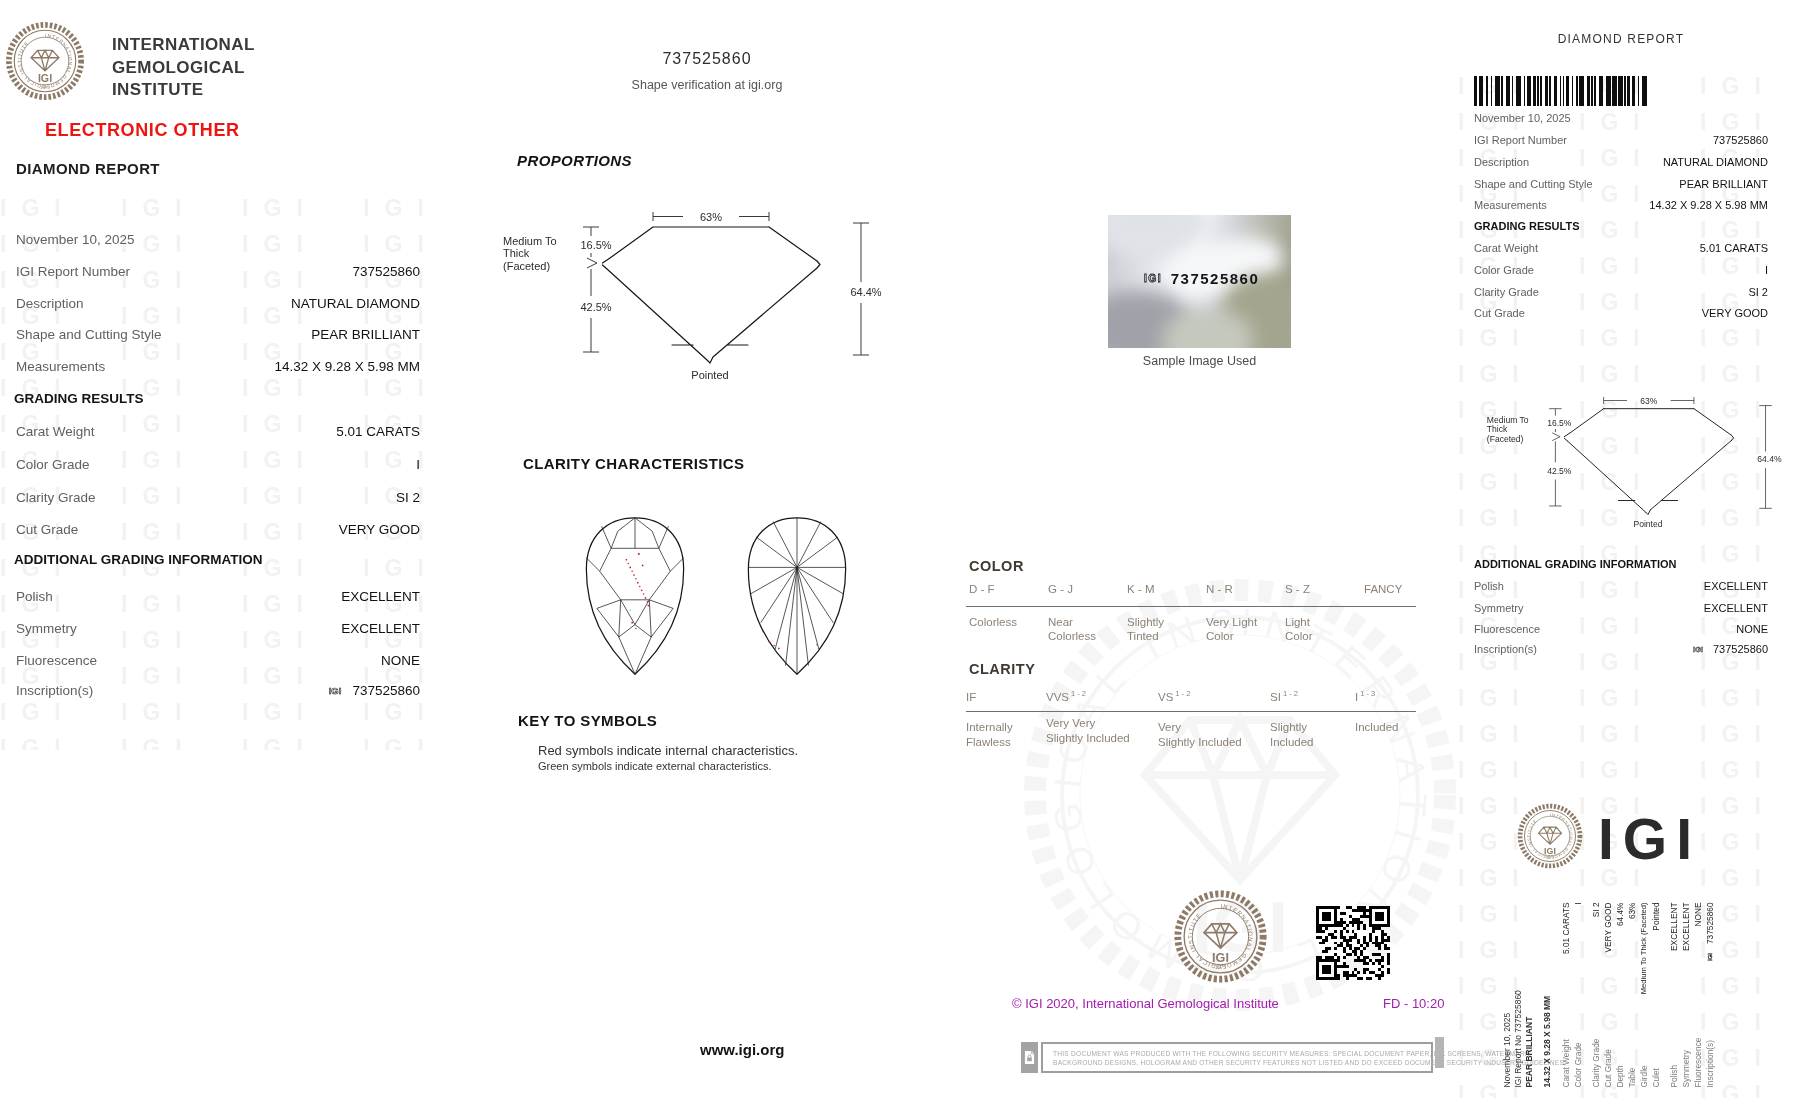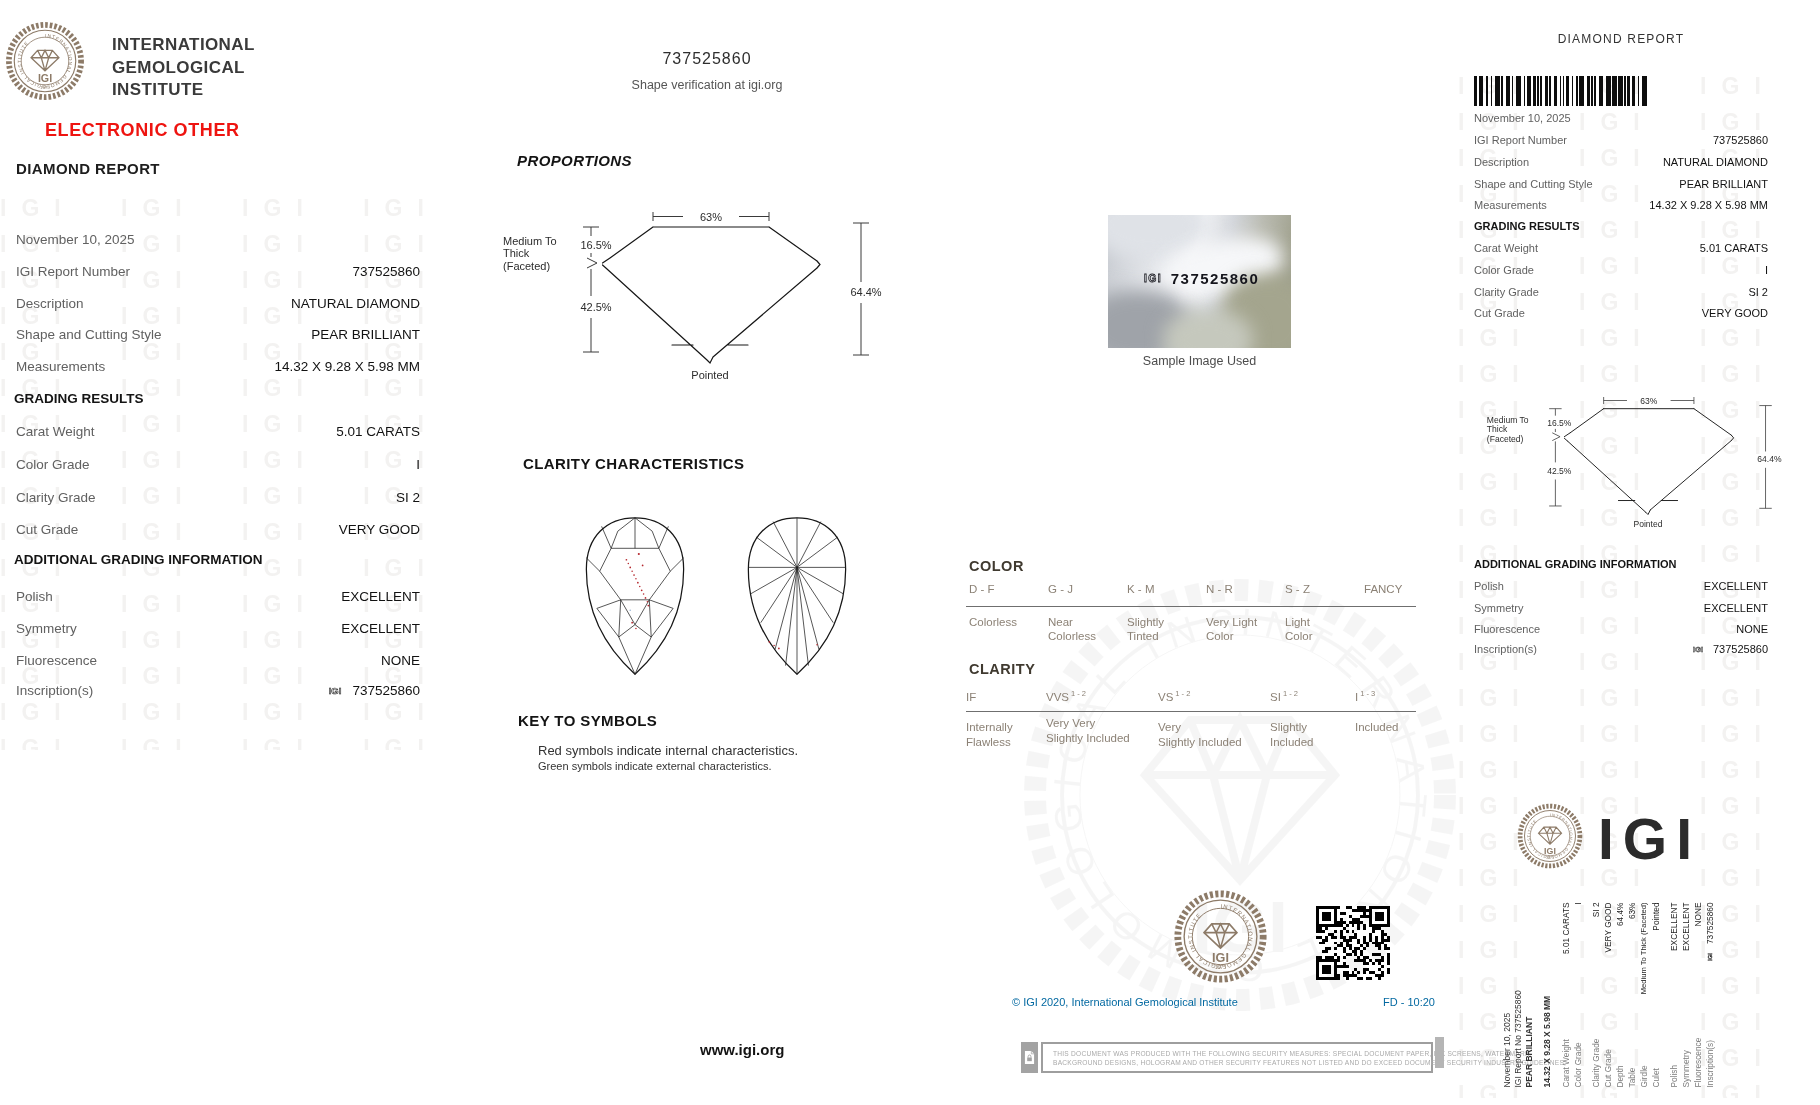--- a/index.html
+++ b/index.html
@@ -36,21 +36,21 @@
   .stub .srow .val{color:#1e1e1e;}
   .sec-box{position:absolute;border:2px solid #9e9e9e;display:flex;flex-direction:column;
            justify-content:center;padding:2px 10px;box-sizing:border-box;}
   .sec-line{font-size:6.6px;line-height:9px;color:#a9a9a9;letter-spacing:.25px;white-space:nowrap;}
   .sample-img{position:absolute;overflow:hidden;
      background:linear-gradient(105deg,#c3c7cd 0%,#e6e8ec 28%,#f4f5f7 44%,#d3d6db 58%,#b9bab0 72%,#a3a492 86%,#8f9180 100%);}
   .blob{position:absolute;filter:blur(9px);}
   .sample-text{position:absolute;width:100%;text-align:center;font-size:15px;color:#15151c;
      letter-spacing:1.5px;font-weight:bold;}
   .caption{font-size:12.5px;color:#4c4c4c;}
-  .fineprint{font-size:11px;color:#0369a1;}
+  .fineprint{font-size:13px;color:#a21caf;}
   .wordmark{font-size:57px;font-weight:bold;color:#2b2b2b;letter-spacing:9px;}
   .bigwm{position:absolute;opacity:.05;pointer-events:none;z-index:1;}
 </style>
 </head>
 <body>
 
 <div class="page">
 
   <svg width="0" height="0" style="position:absolute" aria-hidden="true">
     <defs>

